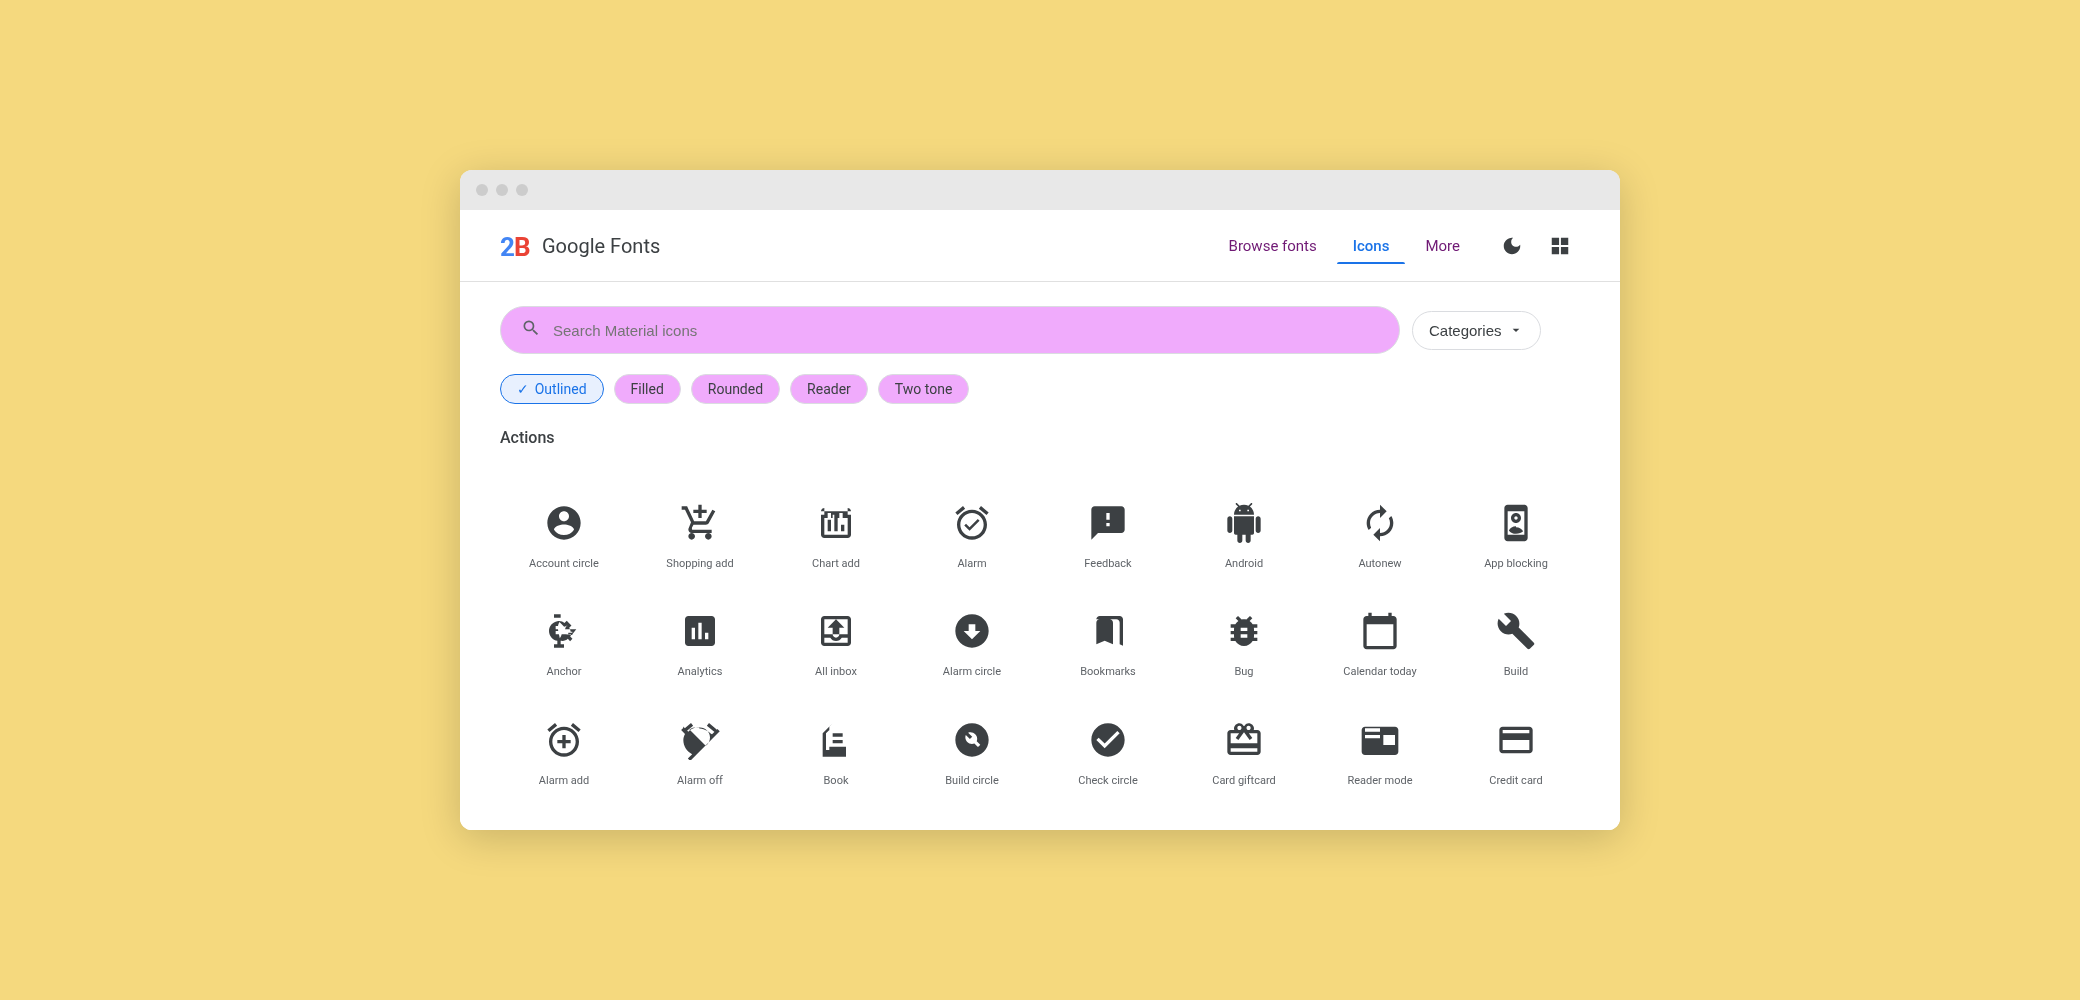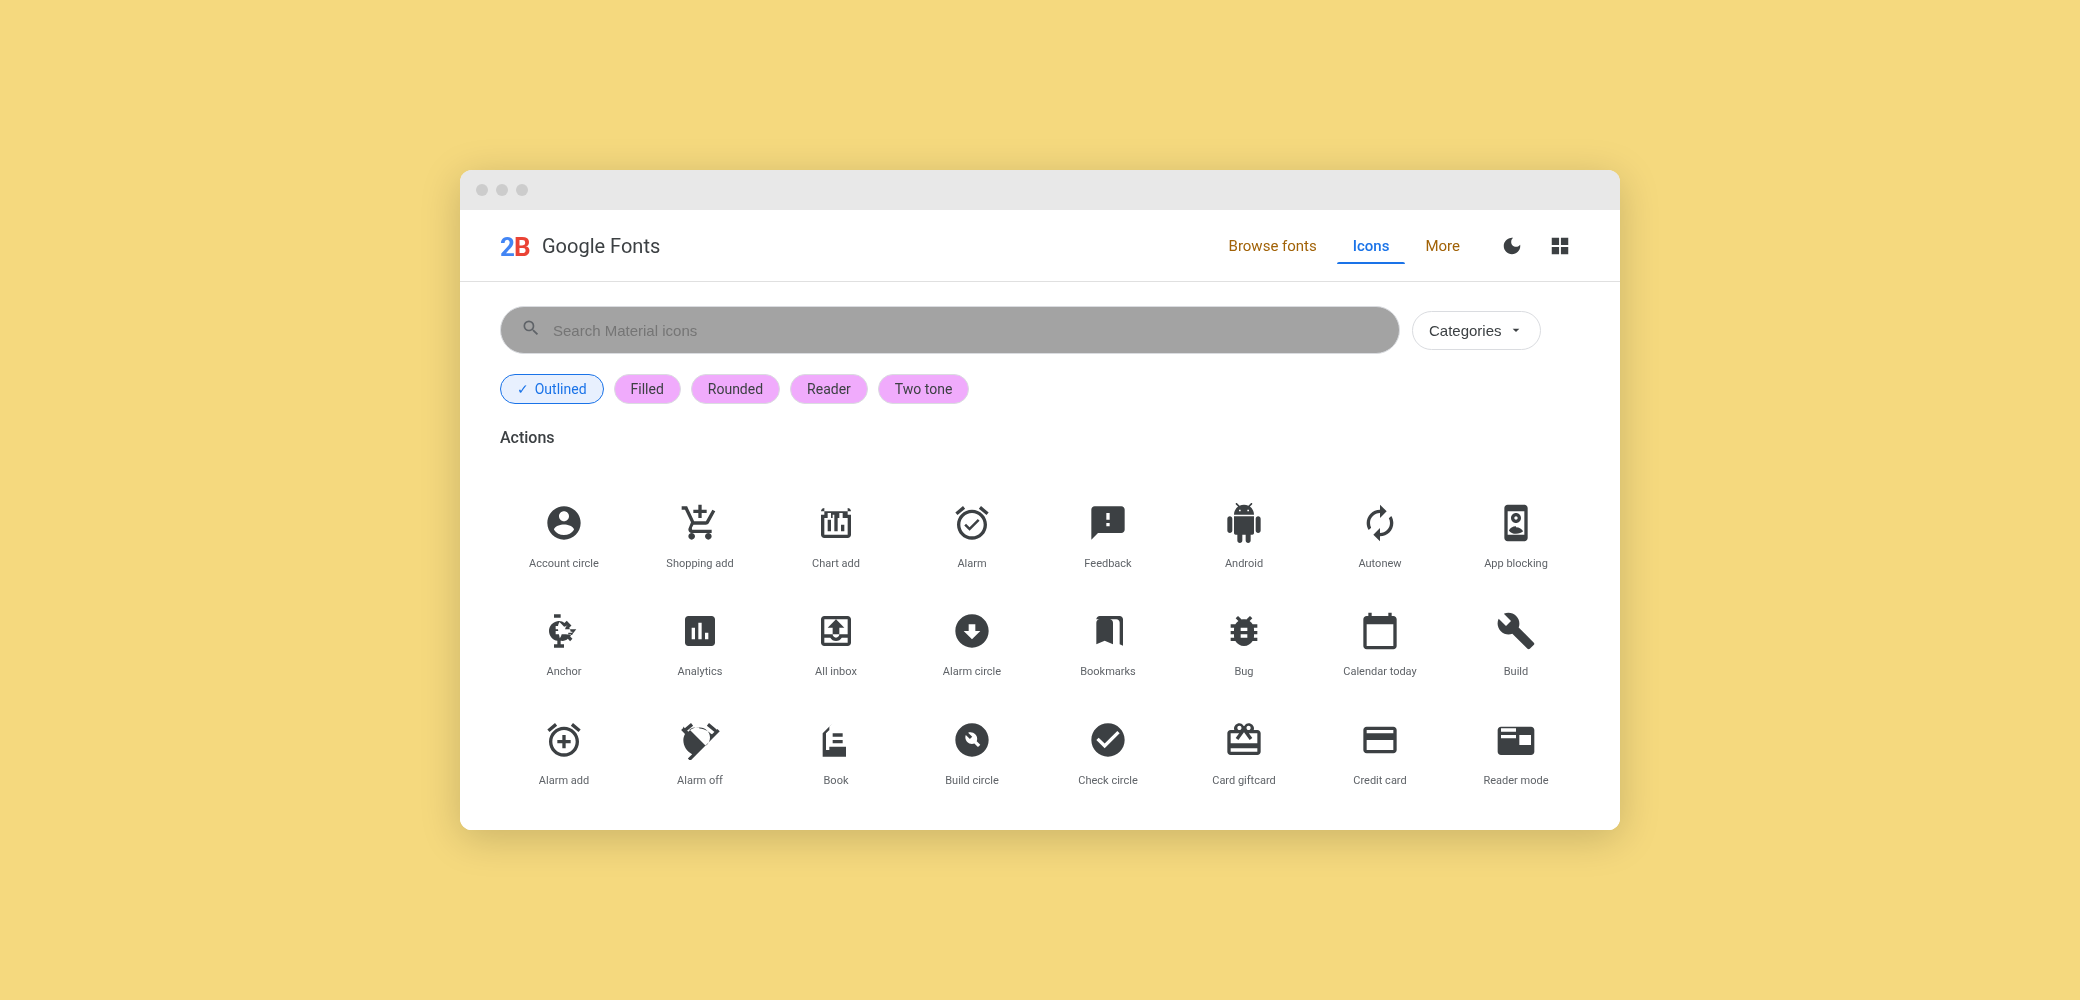--- a/index.html
+++ b/index.html
@@ -60,21 +60,21 @@
       letter-spacing: 0;
     }
     .nav-links {
       display: flex;
       align-items: center;
       gap: 4px;
     }
     .nav-link {
       padding: 8px 16px;
       font-size: 15px;
-      color: #a16207;
+      color: #701a75;
       cursor: pointer;
       text-decoration: none;
       border-radius: 4px;
       position: relative;
     }
     .nav-link.active {
       color: #1a73e8;
       font-weight: 500;
     }
     .nav-link.active::after {
@@ -106,21 +106,21 @@
       background: #fff;
     }
     .search-bar {
       display: flex;
       align-items: center;
       border: 1px solid #dadce0;
       border-radius: 24px;
       padding: 0 20px;
       height: 48px;
       gap: 12px;
-      background: #a3a3a3;
+      background: #f0abfc;
       max-width: 900px;
       width: 100%;
     }
     .search-bar-wrapper {
       display: flex;
       align-items: center;
       gap: 12px;
       margin-bottom: 20px;
     }
     .search-icon { color: #5f6368; font-size: 20px; }
@@ -484,31 +484,31 @@
             <svg width="40" height="40" viewBox="0 0 24 24">
                 <path d="M20 6h-2.18c.07-.23.18-.46.18-.71C18 3.46 16.54 2 14.75 2 13.8 2 13 2.5 12.44 3.24L12 3.79l-.44-.55C11 2.5 10.2 2 9.25 2 7.46 2 6 3.46 6 5.29c0 .25.11.48.18.71H4c-1.11 0-1.99.89-1.99 2L2 19c0 1.11.89 2 2 2h16c1.11 0 2-.89 2-2V8c0-1.11-.89-2-2-2zm-5.25-2.5c.69 0 1.25.56 1.25 1.25s-.56 1.25-1.25 1.25-1.25-.56-1.25-1.25.56-1.25 1.25-1.25zM9.25 3.5c.69 0 1.25.56 1.25 1.25S9.94 6 9.25 6 8 5.44 8 4.75 8.56 3.5 9.25 3.5zM20 19H4v-2h16v2zm0-5H4V8h5.08L7 10.83 8.62 12 11 8.76l1-1.36 1 1.36L15.38 12 17 10.83 14.92 8H20v6z"></path>
               </svg>
           </div>
           <span class="icon-label">Card giftcard</span>
         </div>
 
         <div class="icon-item">
           <div class="icon-symbol">
             <svg width="40" height="40" viewBox="0 0 24 24">
+                <path d="M21 4H3c-1.1 0-2 .9-2 2v13c0 1.1.9 2 2 2h18c1.1 0 2-.9 2-2V6c0-1.1-.9-2-2-2zm-9 7H3V9h9v2zm0-4H3V5h9v2zm9 8h-7v-6h7v6z"></path>
+              </svg>
+          </div>
+          <span class="icon-label">Reader mode</span>
+        </div>
+
+        <div class="icon-item">
+          <div class="icon-symbol">
+            <svg width="40" height="40" viewBox="0 0 24 24">
                 <path d="M20 4H4c-1.11 0-1.99.89-1.99 2L2 18c0 1.11.89 2 2 2h16c1.11 0 2-.89 2-2V6c0-1.11-.89-2-2-2zm0 14H4v-6h16v6zm0-10H4V6h16v2z"></path>
               </svg>
           </div>
           <span class="icon-label">Credit card</span>
-        </div>
-
-        <div class="icon-item">
-          <div class="icon-symbol">
-            <svg width="40" height="40" viewBox="0 0 24 24">
-                <path d="M21 4H3c-1.1 0-2 .9-2 2v13c0 1.1.9 2 2 2h18c1.1 0 2-.9 2-2V6c0-1.1-.9-2-2-2zm-9 7H3V9h9v2zm0-4H3V5h9v2zm9 8h-7v-6h7v6z"></path>
-              </svg>
-          </div>
-          <span class="icon-label">Reader mode</span>
         </div>
 
       </div>
     </div>
   </div>
 </div>
 
 </body></html>

